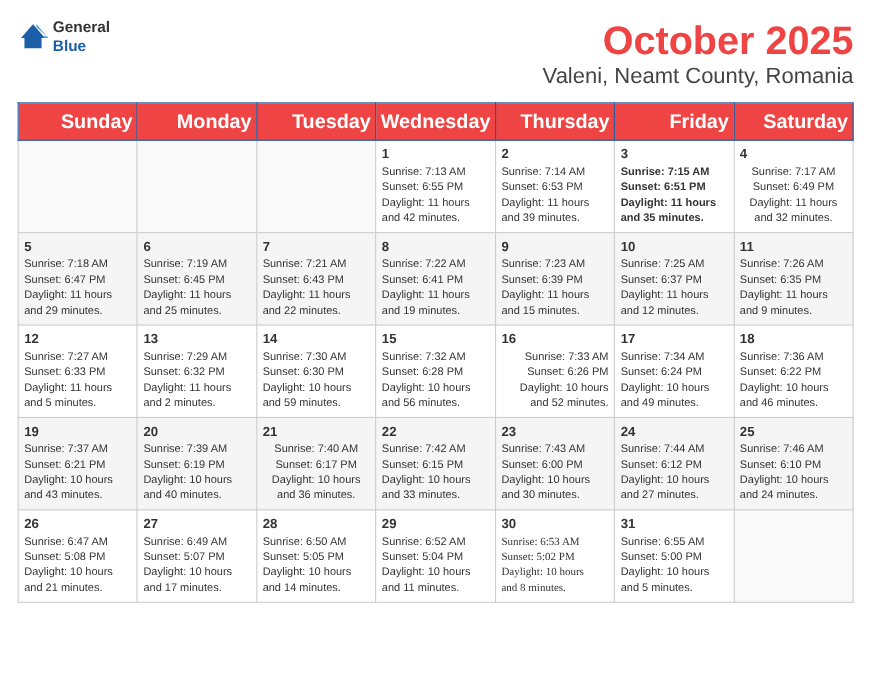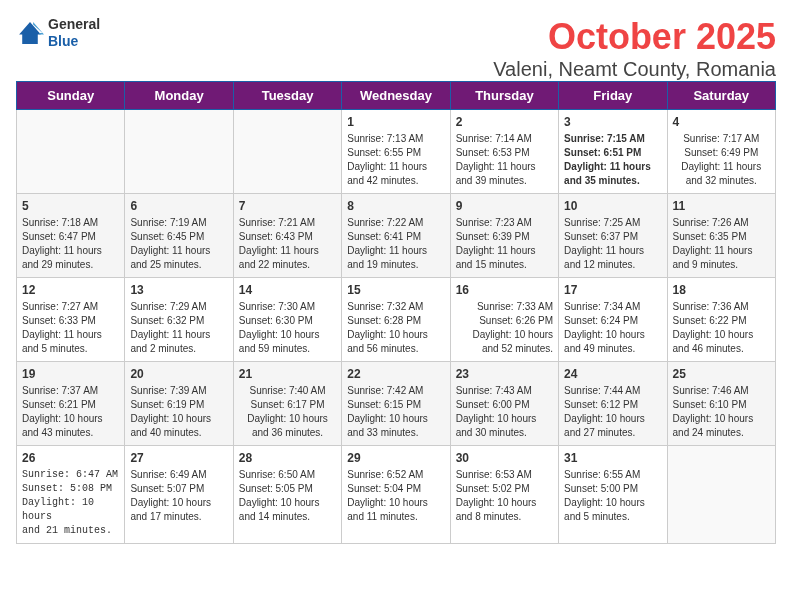--- a/index.html
+++ b/index.html
@@ -7,21 +7,21 @@
       font-family: Arial, sans-serif;
       background: #fff;
       width: 792px;
       min-height: 612px;
       padding: 16px;
     }
     .header {
       display: flex;
       justify-content: space-between;
       align-items: flex-start;
-      margin-bottom: 0;
+      margin-bottom: 12px;
     }
     .logo {
       display: flex;
       align-items: center;
       gap: 4px;
     }
     .logo-text {
       display: flex;
       flex-direction: column;
       font-size: 14px;
@@ -45,26 +45,26 @@
     .location {
       font-size: 20px;
       color: #444;
     }
     .calendar {
       width: 100%;
       border-collapse: collapse;
       border: 1px solid #ccc;
     }
     .calendar th {
-      background: #701a75;
+      background: #ef4444;
       color: #fff;
-      font-size: 13px;
+      font-size: 18px;
       font-weight: bold;
       padding: 6px 4px;
-      text-align: center;
+      text-align: right;
       border: 1px solid #1a5fa8;
     }
     .calendar td {
       vertical-align: top;
       padding: 5px 5px 5px 5px;
       border: 1px solid #ccc;
       width: calc(100% / 7);
       min-height: 80px;
       font-size: 10.5px;
       color: #333;
@@ -306,21 +306,21 @@
           <span class="day-num">25</span>
           <div class="day-info" style="white-space: pre-line;">Sunrise: 7:46 AM
 Sunset: 6:10 PM
 Daylight: 10 hours
 and 24 minutes.</div>
         </td>
       </tr>
       <tr>
         <td>
           <span class="day-num">26</span>
-          <div class="day-info" style="white-space: pre-line; font-family: Liberation Mono, monospace;">Sunrise: 6:47 AM
+          <div class="day-info" style="white-space: pre-line;">Sunrise: 6:47 AM
 Sunset: 5:08 PM
 Daylight: 10 hours
 and 21 minutes.</div>
         </td>
         <td>
           <span class="day-num">27</span>
           <div class="day-info" style="white-space: pre-line;">Sunrise: 6:49 AM
 Sunset: 5:07 PM
 Daylight: 10 hours
 and 17 minutes.</div>
@@ -334,21 +334,21 @@
         </td>
         <td>
           <span class="day-num">29</span>
           <div class="day-info" style="white-space: pre-line;">Sunrise: 6:52 AM
 Sunset: 5:04 PM
 Daylight: 10 hours
 and 11 minutes.</div>
         </td>
         <td>
           <span class="day-num">30</span>
-          <div class="day-info" style="white-space: pre-line;">Sunrise: 6:53 AM
+          <div class="day-info" style="white-space: pre-line; font-family: Liberation Serif, serif;">Sunrise: 6:53 AM
 Sunset: 5:02 PM
 Daylight: 10 hours
 and 8 minutes.</div>
         </td>
         <td>
           <span class="day-num">31</span>
           <div class="day-info" style="white-space: pre-line;">Sunrise: 6:55 AM
 Sunset: 5:00 PM
 Daylight: 10 hours
 and 5 minutes.</div>

